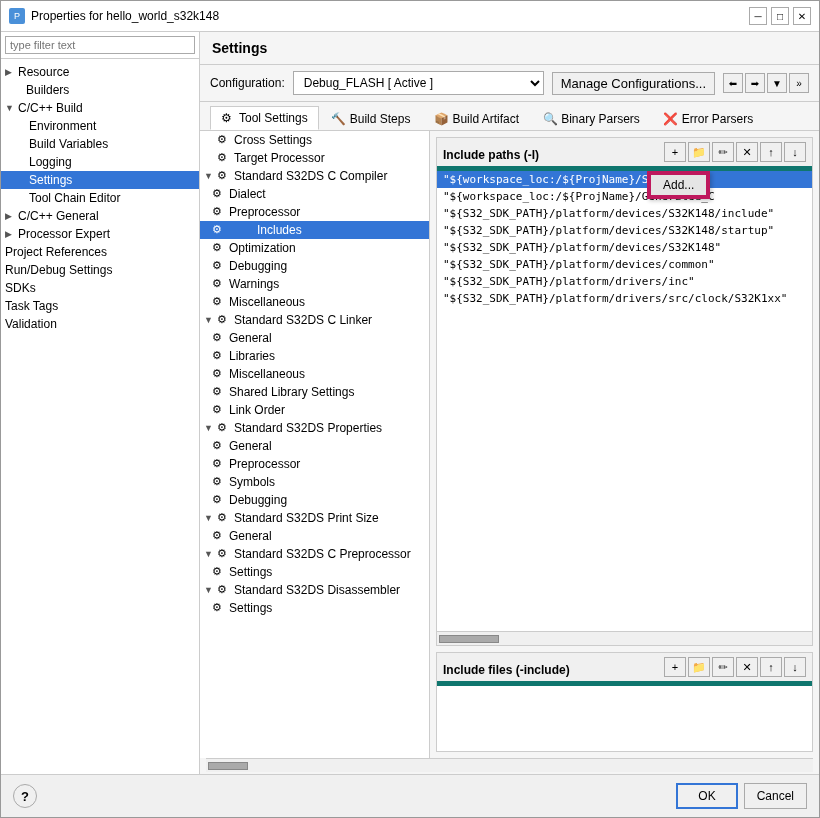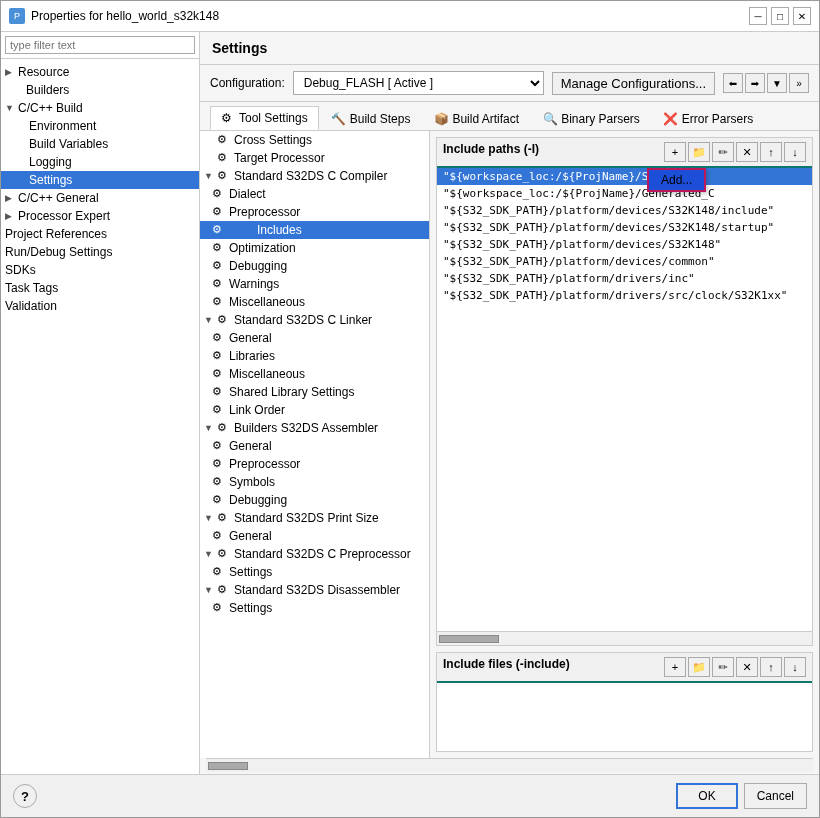--- a/index.html
+++ b/index.html
@@ -264,25 +264,25 @@
       display: flex;
       flex-direction: column;
       border: 1px solid #ccc;
       margin: 6px;
       background: white;
       min-height: 0;
     }
 
     .include-header {
       display: flex;
-      align-items: flex-start;
+      align-items: flex-end;
       justify-content: space-between;
       padding: 4px 6px;
       background: #f0f0f0;
-      border-bottom: 2px solid #0f766e;
+      border-bottom: 5px solid #0f766e;
     }
 
     .include-title {
       font-size: 12px;
       font-weight: bold;
     }
 
     .include-toolbar {
       display: flex;
       gap: 2px;
@@ -434,20 +434,23 @@
         </div>
         <div class="tree-item indent-2">
           <span class="tree-label">Build Variables</span>
         </div>
         <div class="tree-item indent-2">
           <span class="tree-label">Logging</span>
         </div>
         <div class="tree-item indent-2 selected">
           <span class="tree-label">Settings</span>
         </div>
+        <div class="tree-item indent-2">
+          <span class="tree-label">Tool Chain Editor</span>
+        </div>
         <div class="tree-item">
           <span class="tree-expand">▶</span>
           <span class="tree-label">C/C++ General</span>
         </div>
         <div class="tree-item">
           <span class="tree-expand">▶</span>
           <span class="tree-label">Processor Expert</span>
         </div>
         <div class="tree-item">
           <span class="tree-label">Project References</span>
@@ -574,21 +577,21 @@
             <span class="tree-icon">⚙</span>
             <span class="tree-label">Shared Library Settings</span>
           </div>
           <div class="tree-item indent-1">
             <span class="tree-icon">⚙</span>
             <span class="tree-label">Link Order</span>
           </div>
           <div class="tree-item">
             <span class="tree-expand">▼</span>
             <span class="tree-icon">⚙</span>
-            <span class="tree-label">Builders S32DS Assembler</span>
+            <span class="tree-label">Standard S32DS Properties</span>
           </div>
           <div class="tree-item indent-1">
             <span class="tree-icon">⚙</span>
             <span class="tree-label">General</span>
           </div>
           <div class="tree-item indent-1">
             <span class="tree-icon">⚙</span>
             <span class="tree-label">Preprocessor</span>
           </div>
           <div class="tree-item indent-1">
@@ -647,21 +650,21 @@
                 <div class="include-item selected">"${workspace_loc:/${ProjName}/Sources}"</div>
                 <div class="include-item">"${workspace_loc:/${ProjName}/Generated_C</div>
                 <div class="include-item">"${S32_SDK_PATH}/platform/devices/S32K148/include"</div>
                 <div class="include-item">"${S32_SDK_PATH}/platform/devices/S32K148/startup"</div>
                 <div class="include-item">"${S32_SDK_PATH}/platform/devices/S32K148"</div>
                 <div class="include-item">"${S32_SDK_PATH}/platform/devices/common"</div>
                 <div class="include-item">"${S32_SDK_PATH}/platform/drivers/inc"</div>
                 <div class="include-item">"${S32_SDK_PATH}/platform/drivers/src/clock/S32K1xx"</div>
               </div>
 
-              <div style="position:absolute; top:0; left:210px; background:#1d4ed8; border:2px solid #be185d; box-shadow:2px 2px 4px rgba(0,0,0,0.2); z-index:50;">
+              <div style="position:absolute; top:0; left:210px; background:#e5e5e5; border:4px solid #be185d; box-shadow:2px 2px 4px rgba(0,0,0,0.2); z-index:50;">
                 <div class="dropdown-item">Add...</div>
               </div>
             </div>
 
             <div class="hscroll">
               <div style="width:60px;height:8px;background:#aaa;border:1px solid #888;cursor:pointer;"></div>
             </div>
           </div>
 
           <div class="include-files-panel">

